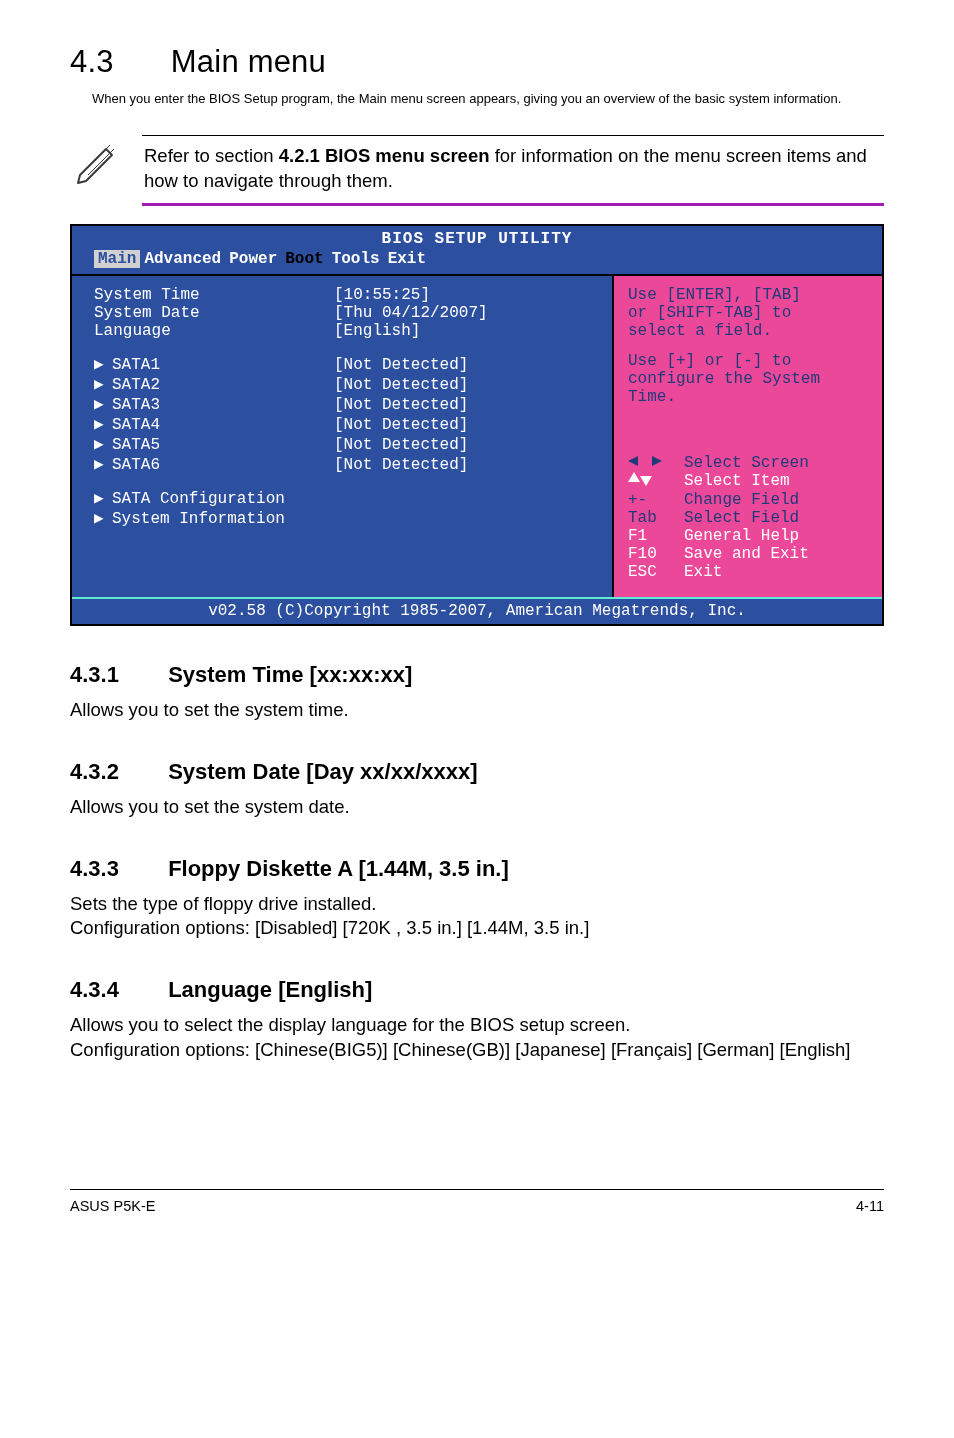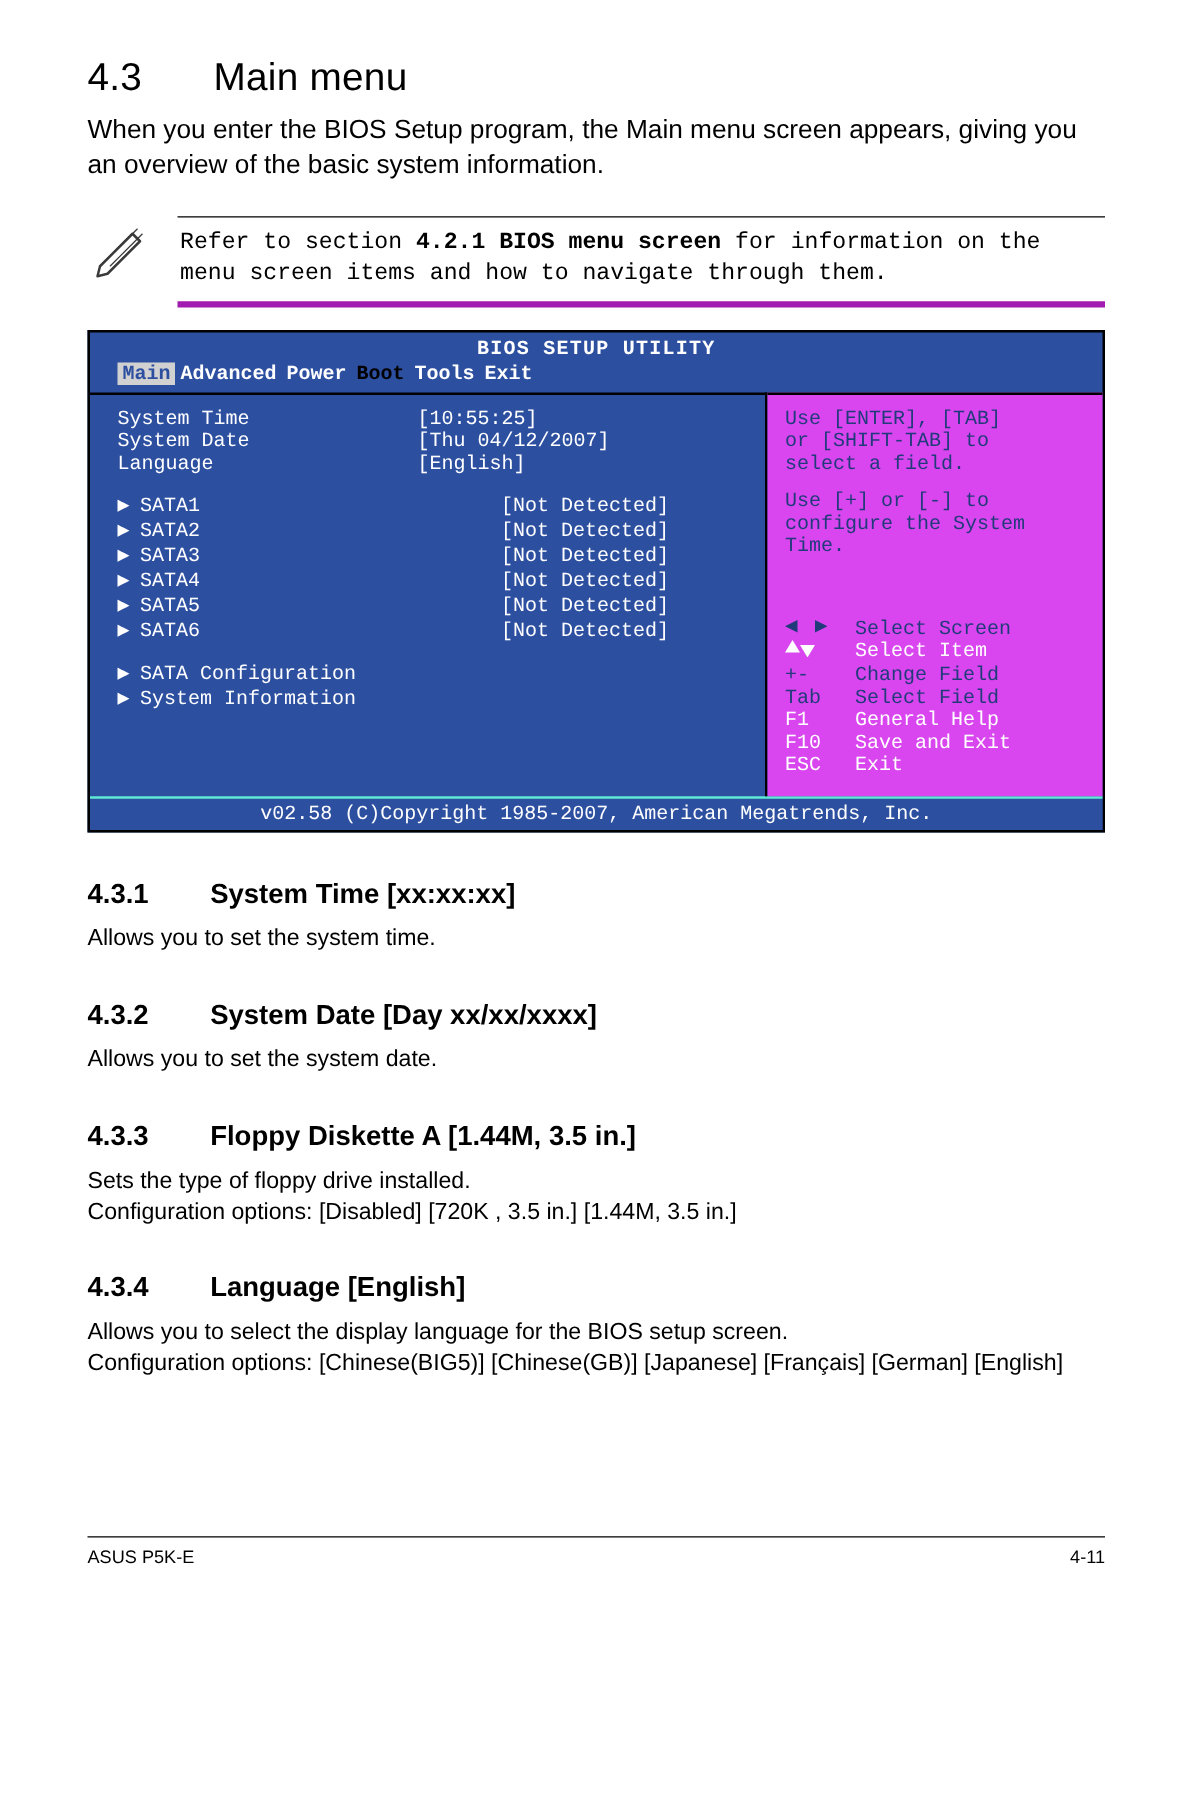--- a/index.html
+++ b/index.html
@@ -2,47 +2,47 @@
 <html><head>
 <meta charset="utf-8">
 <style>
   * { margin: 0; padding: 0; box-sizing: border-box; }
   html, body { width: 954px; font-family: Arial, Helvetica, sans-serif; background: #fff; color: #000; }
   .page { padding: 44px 70px 0 70px; }
 
   h1 { font-size: 31px; font-weight: 400; letter-spacing: 0.2px; }
   h1 .num { display: inline-block; width: 92px; }
 
-  p.body { font-size: 21px; line-height: 1.32; margin-top: 10px; }
+  p.body { font-size: 13px; line-height: 1.32; margin-top: 10px; margin-left: 22px; }
 
   .note-row { display: flex; align-items: flex-start; gap: 18px; margin-top: 28px; }
   .note-icon svg { display: block; }
-  .note-box { flex: 1; border-top: 1px solid #000; border-bottom: 5px solid #a21caf; padding: 8px 2px 10px 2px; font-size: 18.5px; line-height: 1.32; font-family: Liberation Mono, monospace; }
+  .note-box { flex: 1; border-top: 1px solid #000; border-bottom: 3px solid #a21caf; padding: 8px 2px 10px 2px; font-size: 18.5px; line-height: 1.32; }
 
   
   .bios { margin-top: 18px; border: 2px solid #000; background: #2C4FA0; color: #fff; font-family: "Courier New", Courier, monospace; }
   .bios-titlebar { text-align: center; font-weight: 700; padding-top: 4px; padding-bottom: 2px; letter-spacing: 1px; }
   .bios-tabs { display: flex; padding: 0 22px 6px 22px; font-weight: 700; }
   .tab { padding: 0 4px; }
   .tab.active { background: #D1D1D1; color: #2C4FA0; }
   .tab.black { color: #000; }
 
   .bios-body { display: flex; }
   .bios-left { flex: 1; border-top: 2px solid #000; border-right: 2px solid #000; padding: 10px 10px 16px 22px; }
-  .bios-right { width: 268px; border-top: 2px solid #000; padding: 10px 14px 16px 14px; background: #d946ef; }
+  .bios-right { width: 268px; border-top: 2px solid #000; padding: 10px 14px 16px 14px; background: #ec4899; }
 
   .kv-row { display: flex; }
   .kv-key { flex: 0 0 240px; white-space: pre; }
   .kv-val { flex: 1; }
 
   .list-group { margin-top: 14px; }
   .li-row { display: flex; align-items: baseline; margin-top: 0; }
   .tri { width: 18px; }
   .li-label { flex: 0 0 222px; white-space: pre; }
-  .li-val { flex: 1; text-align: center; }
+  .li-val { flex: 1; }
 
   .upper-help { color: #213A7A; }
   .upper-help p { margin-bottom: 0; }
   .upper-help .block2 { margin-top: 12px; }
 
   .lower-help { margin-top: 48px; }
   .lh-row { display: flex; }
   .lh-key { flex: 0 0 56px; text-align: left; }
   .lh-pre { flex: 0 0 56px; }
   .lh-label { flex: 1; }

